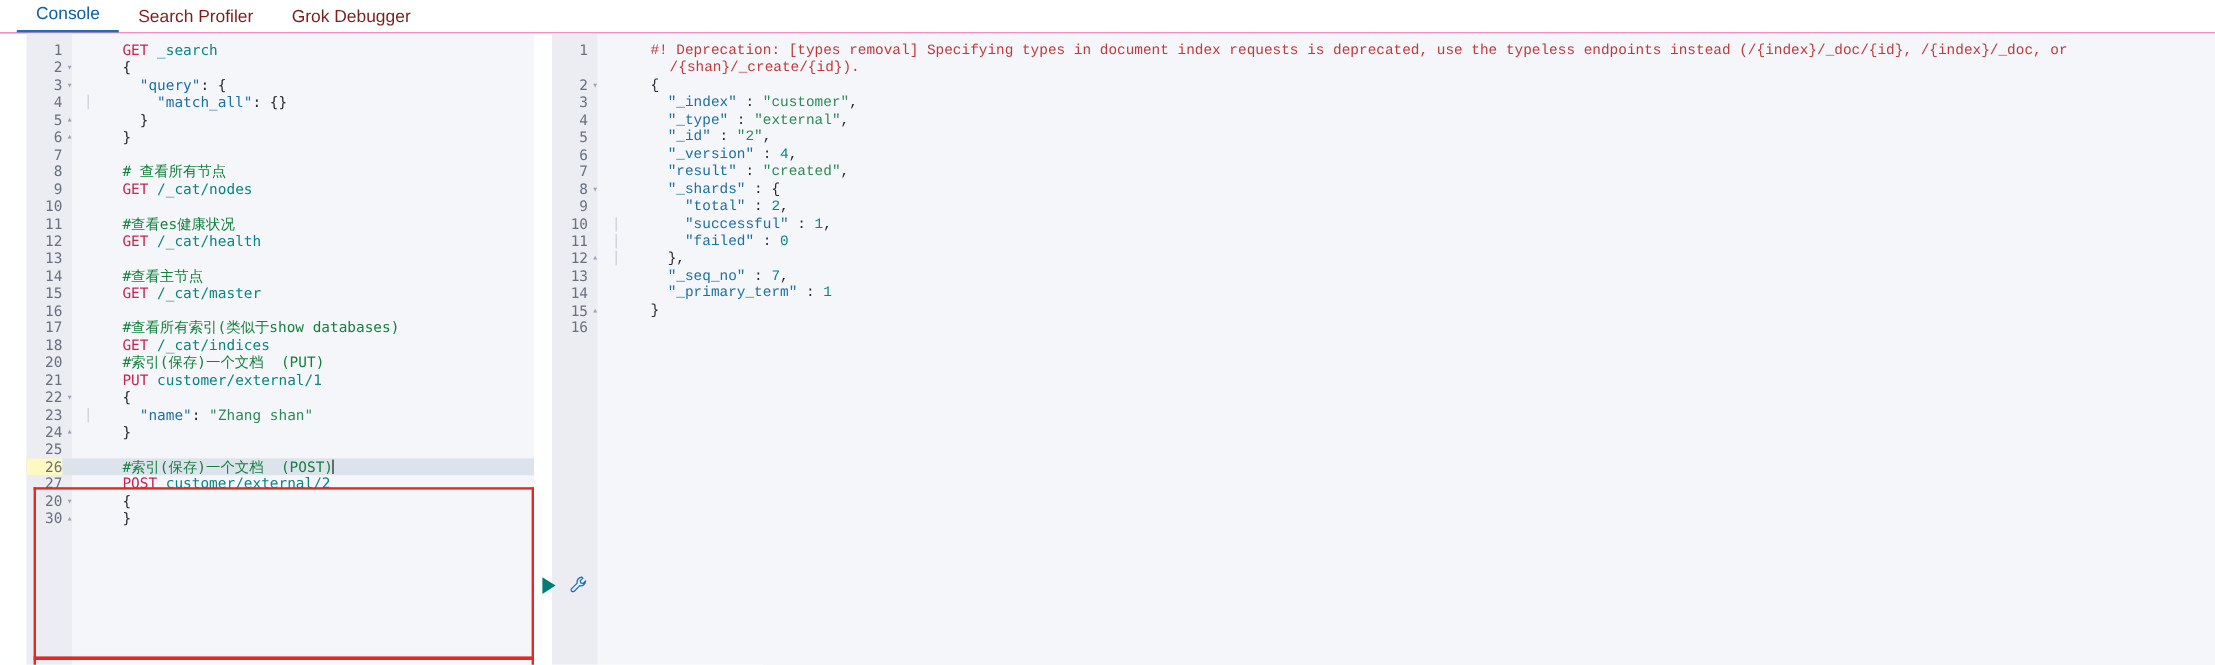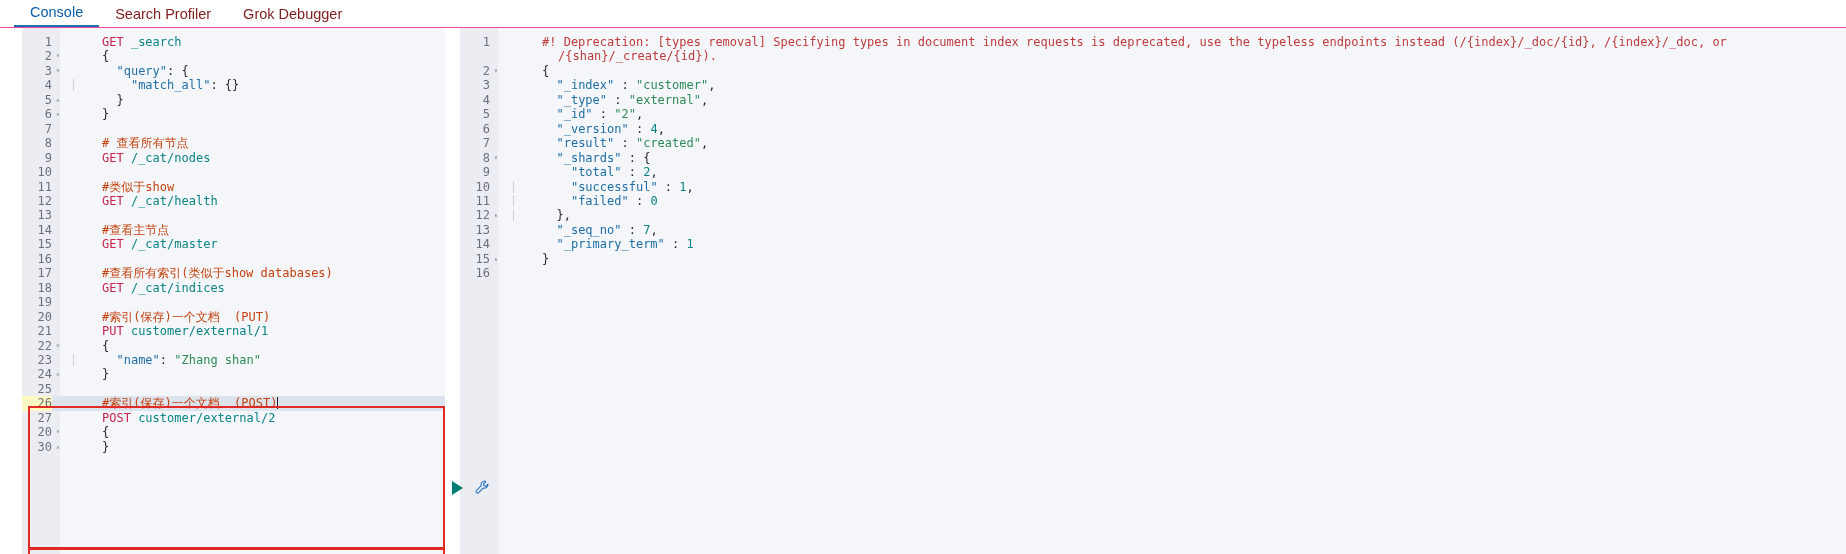--- a/index.html
+++ b/index.html
@@ -53,26 +53,26 @@
     position:absolute;left:0;top:0;width:30px;
     text-align:right;color:#69707d;font-size:12px;
     background:transparent;
   }
   .ln-row.hl .ln{background:#fef9c3;}
   .fold{
     position:absolute;left:32px;top:0;width:8px;
     color:#98a2b3;font-size:8px;text-align:center;
   }
   .txt{position:absolute;left:44px;top:0;color:#25282f;font-size:12px;margin-left:36px;}
-  .pane-right .txt{left:46px;}
+  .pane-right .txt{left:46px;font-family:Liberation Mono, monospace;}
 
   
   .method{color:#c7254e;}
   .path{color:#0a8484;}
-  .comment{color:#c2410c;}
+  .comment{color:#15803d;}
   .key{color:#1d6fa5;}
   .str{color:#2e8b57;}
   .num{color:#0a8484;}
   .punct{color:#25282f;}
   .warn{color:#bd3b3b;}
   .indentguide{
     position:absolute;width:1px;background:#c9ced8;
     top:1px;height:12px;
   }
 
@@ -132,29 +132,28 @@
           <div class="ln-row"><span class="ln">1</span><span class="txt"><span class="method">GET</span> <span class="path">_search</span></span></div>
           <div class="ln-row"><span class="ln">2</span><span class="fold">▾</span><span class="txt"><span class="punct">{</span></span></div>
           <div class="ln-row"><span class="ln">3</span><span class="fold">▾</span><span class="txt">  <span class="key">"query"</span><span class="punct">: </span><span class="punct">{</span></span></div>
           <div class="ln-row"><span class="ln">4</span><span class="txt">    <span class="key">"match_all"</span><span class="punct">: </span><span class="punct">{</span><span class="punct">}</span></span><span class="indentguide" style="left: 51px;"></span></div>
           <div class="ln-row"><span class="ln">5</span><span class="fold">▴</span><span class="txt">  <span class="punct">}</span></span></div>
           <div class="ln-row"><span class="ln">6</span><span class="fold">▴</span><span class="txt"><span class="punct">}</span></span></div>
           <div class="ln-row"><span class="ln">7</span><span class="txt"></span></div>
           <div class="ln-row"><span class="ln">8</span><span class="txt"><span class="comment"># 查看所有节点</span></span></div>
           <div class="ln-row"><span class="ln">9</span><span class="txt"><span class="method">GET</span> <span class="path">/_cat/nodes</span></span></div>
           <div class="ln-row"><span class="ln">10</span><span class="txt"></span></div>
-          <div class="ln-row"><span class="ln">11</span><span class="txt"><span class="comment">#类似于show</span></span></div>
+          <div class="ln-row"><span class="ln">11</span><span class="txt"><span class="comment">#查看es健康状况</span></span></div>
           <div class="ln-row"><span class="ln">12</span><span class="txt"><span class="method">GET</span> <span class="path">/_cat/health</span></span></div>
           <div class="ln-row"><span class="ln">13</span><span class="txt"></span></div>
           <div class="ln-row"><span class="ln">14</span><span class="txt"><span class="comment">#查看主节点</span></span></div>
           <div class="ln-row"><span class="ln">15</span><span class="txt"><span class="method">GET</span> <span class="path">/_cat/master</span></span></div>
           <div class="ln-row"><span class="ln">16</span><span class="txt"></span></div>
           <div class="ln-row"><span class="ln">17</span><span class="txt"><span class="comment">#查看所有索引(类似于show databases)</span></span></div>
           <div class="ln-row"><span class="ln">18</span><span class="txt"><span class="method">GET</span> <span class="path">/_cat/indices</span></span></div>
-          <div class="ln-row"><span class="ln">19</span><span class="txt"></span></div>
           <div class="ln-row"><span class="ln">20</span><span class="txt"><span class="comment">#索引(保存)一个文档  (PUT)</span></span></div>
           <div class="ln-row"><span class="ln">21</span><span class="txt"><span class="method">PUT</span> <span class="path">customer/external/1</span></span></div>
           <div class="ln-row"><span class="ln">22</span><span class="fold">▾</span><span class="txt"><span class="punct">{</span></span></div>
           <div class="ln-row"><span class="ln">23</span><span class="txt">  <span class="key">"name"</span><span class="punct">: </span><span class="str">"Zhang shan"</span></span><span class="indentguide" style="left: 51px;"></span></div>
           <div class="ln-row"><span class="ln">24</span><span class="fold">▴</span><span class="txt"><span class="punct">}</span></span></div>
           <div class="ln-row"><span class="ln">25</span><span class="txt"></span></div>
           <div class="ln-row hl"><span class="ln">26</span><span class="txt"><span class="comment">#索引(保存)一个文档  (POST)</span><span class="caret"></span></span></div>
           <div class="ln-row"><span class="ln">27</span><span class="txt"><span class="method">POST</span> <span class="path">customer/external/2</span></span></div>
           <div class="ln-row"><span class="ln">20</span><span class="fold">▾</span><span class="txt"><span class="punct">{</span></span></div>
           <div class="ln-row"><span class="ln">30</span><span class="fold">▴</span><span class="txt"><span class="punct">}</span></span></div>

